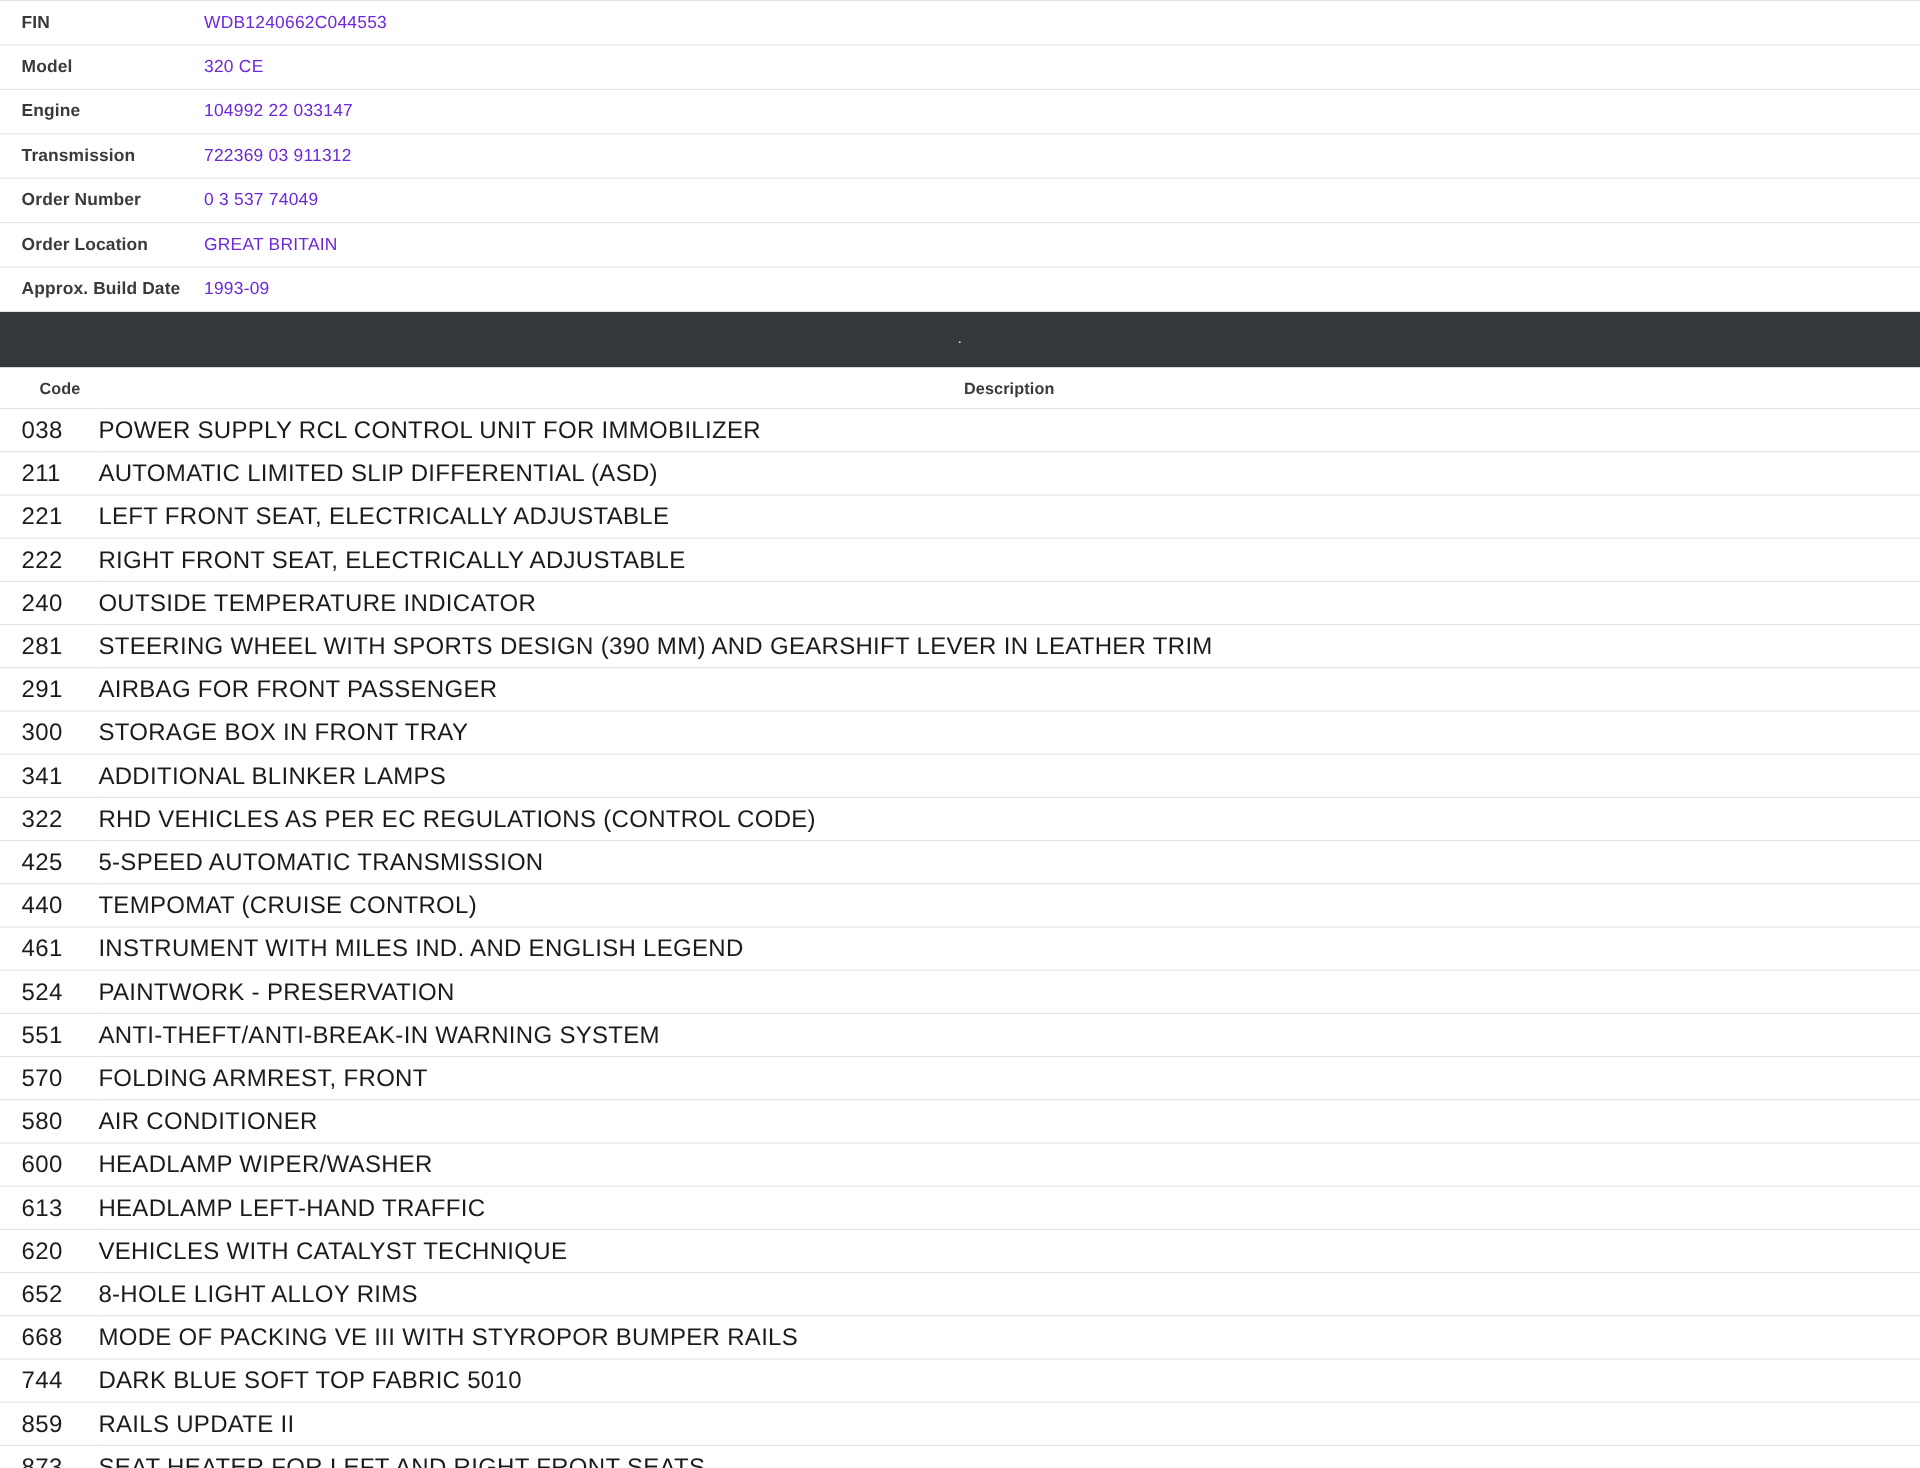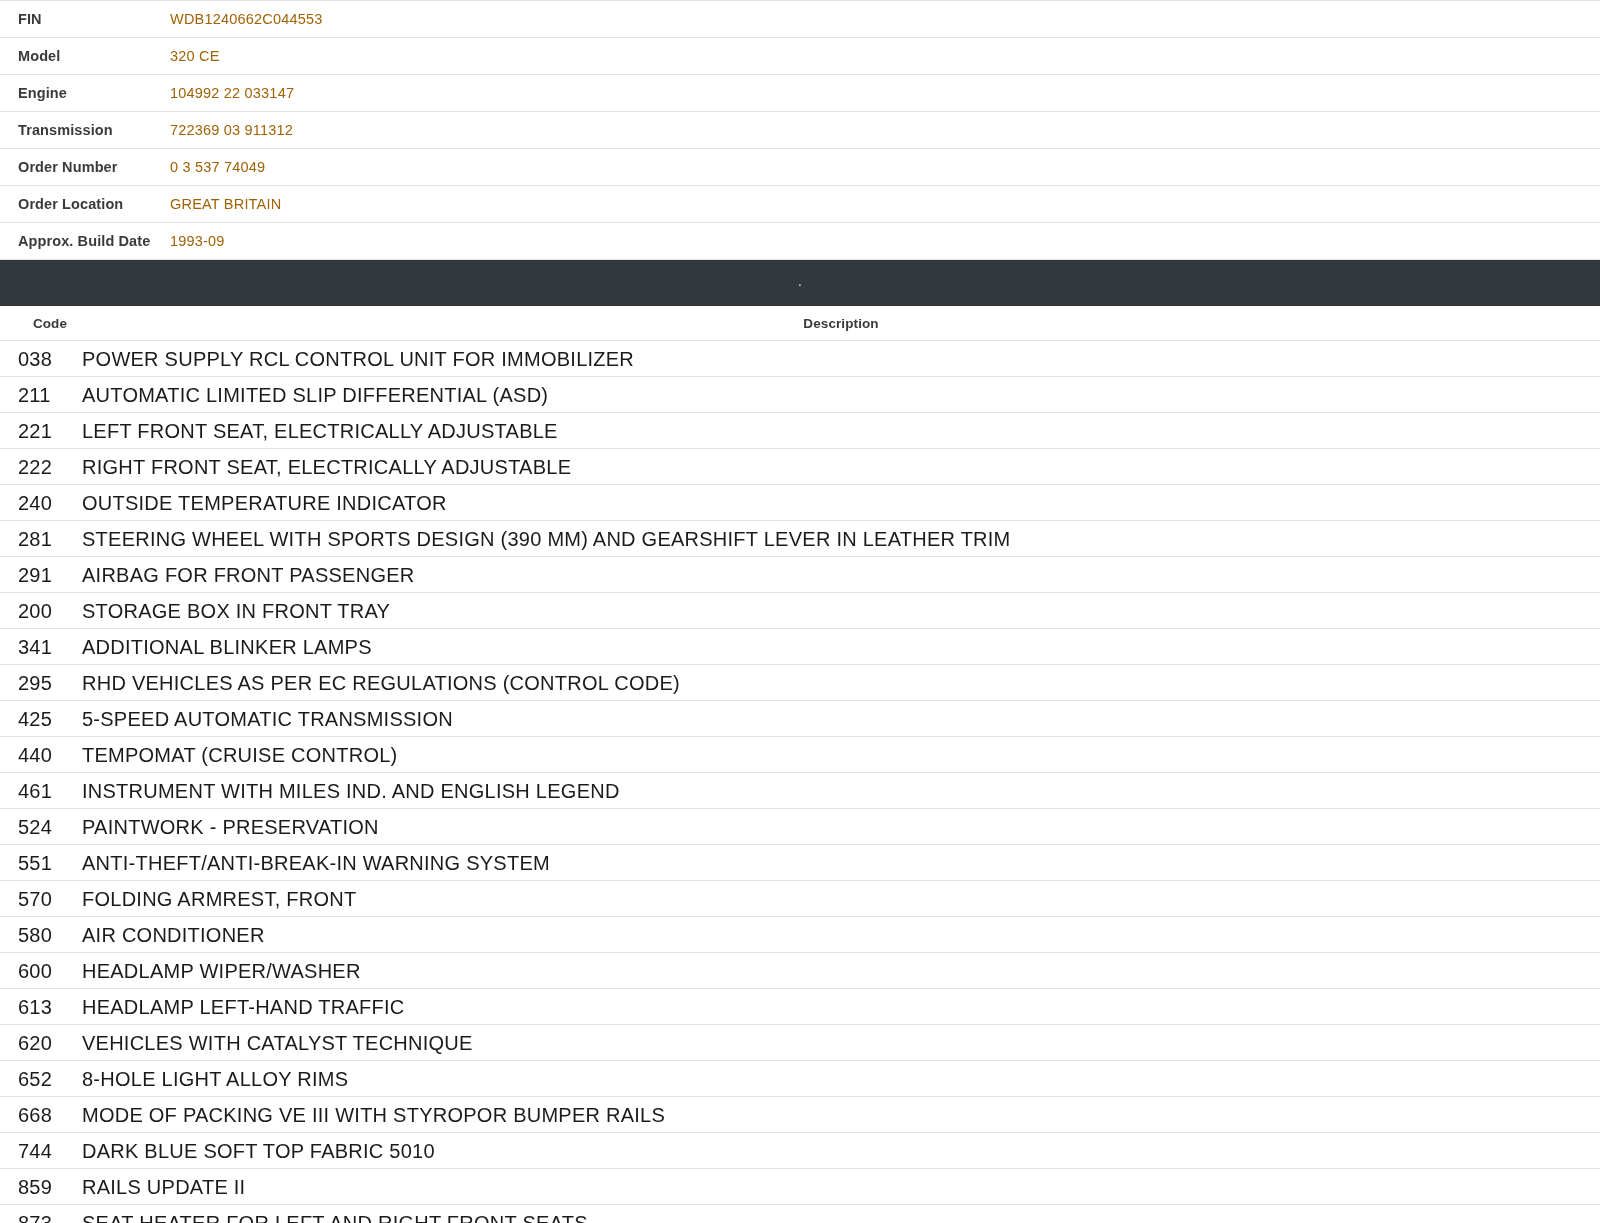--- a/index.html
+++ b/index.html
@@ -40,21 +40,21 @@
   }
   .info-label {
     width: 152px;
     padding-left: 18px !important;
     font-weight: bold;
     color: #3a3a3a;
     letter-spacing: 0.1px;
     margin-top: 24px;
   }
   .info-value {
-    color: #a16207;
+    color: #6d28d9;
     font-weight: normal;
     letter-spacing: 0.2px;
   }
   
   .section-bar {
     width: 1600px;
     background: #33383c;
     height: 46px;
     display: flex;
     align-items: center;
@@ -178,29 +178,29 @@
       </tr>
       <tr>
         <td class="col-code">281</td>
         <td class="col-desc">STEERING WHEEL WITH SPORTS DESIGN (390 MM) AND GEARSHIFT LEVER IN LEATHER TRIM</td>
       </tr>
       <tr>
         <td class="col-code">291</td>
         <td class="col-desc">AIRBAG FOR FRONT PASSENGER</td>
       </tr>
       <tr>
-        <td class="col-code">200</td>
+        <td class="col-code">300</td>
         <td class="col-desc">STORAGE BOX IN FRONT TRAY</td>
       </tr>
       <tr>
         <td class="col-code">341</td>
         <td class="col-desc">ADDITIONAL BLINKER LAMPS</td>
       </tr>
       <tr>
-        <td class="col-code">295</td>
+        <td class="col-code">322</td>
         <td class="col-desc">RHD VEHICLES AS PER EC REGULATIONS (CONTROL CODE)</td>
       </tr>
       <tr>
         <td class="col-code">425</td>
         <td class="col-desc">5-SPEED AUTOMATIC TRANSMISSION</td>
       </tr>
       <tr>
         <td class="col-code">440</td>
         <td class="col-desc">TEMPOMAT (CRUISE CONTROL)</td>
       </tr>

